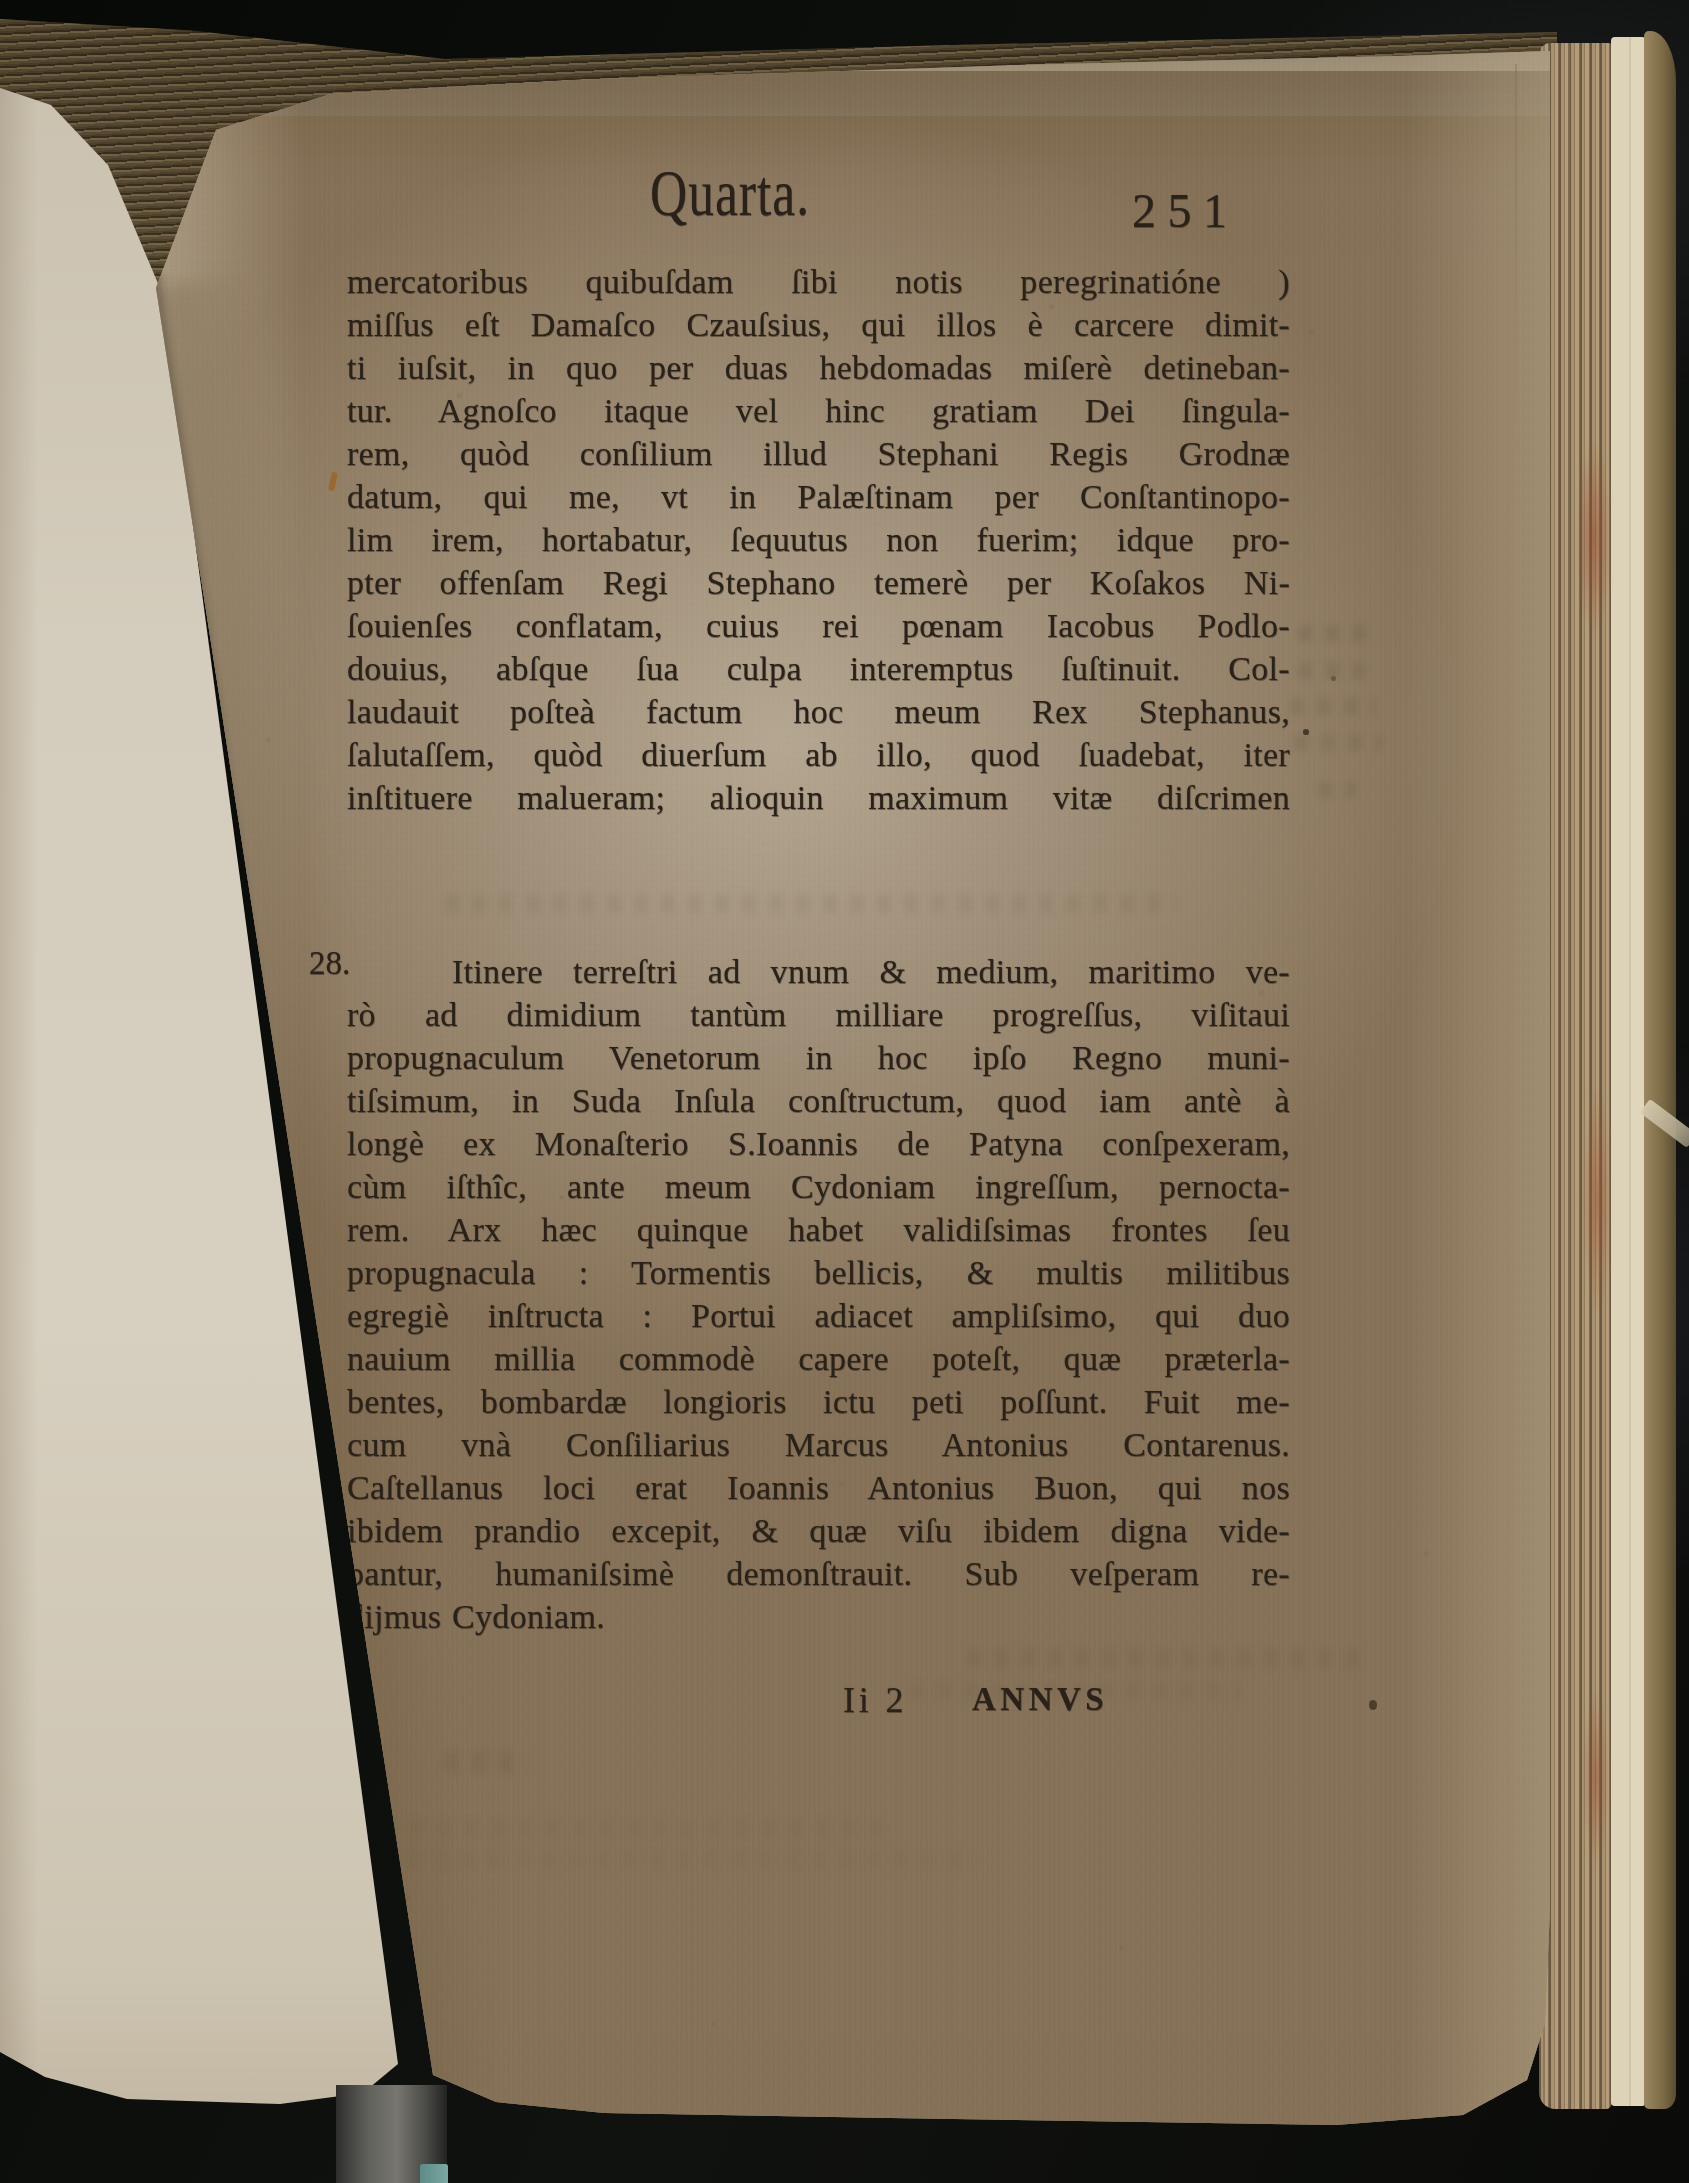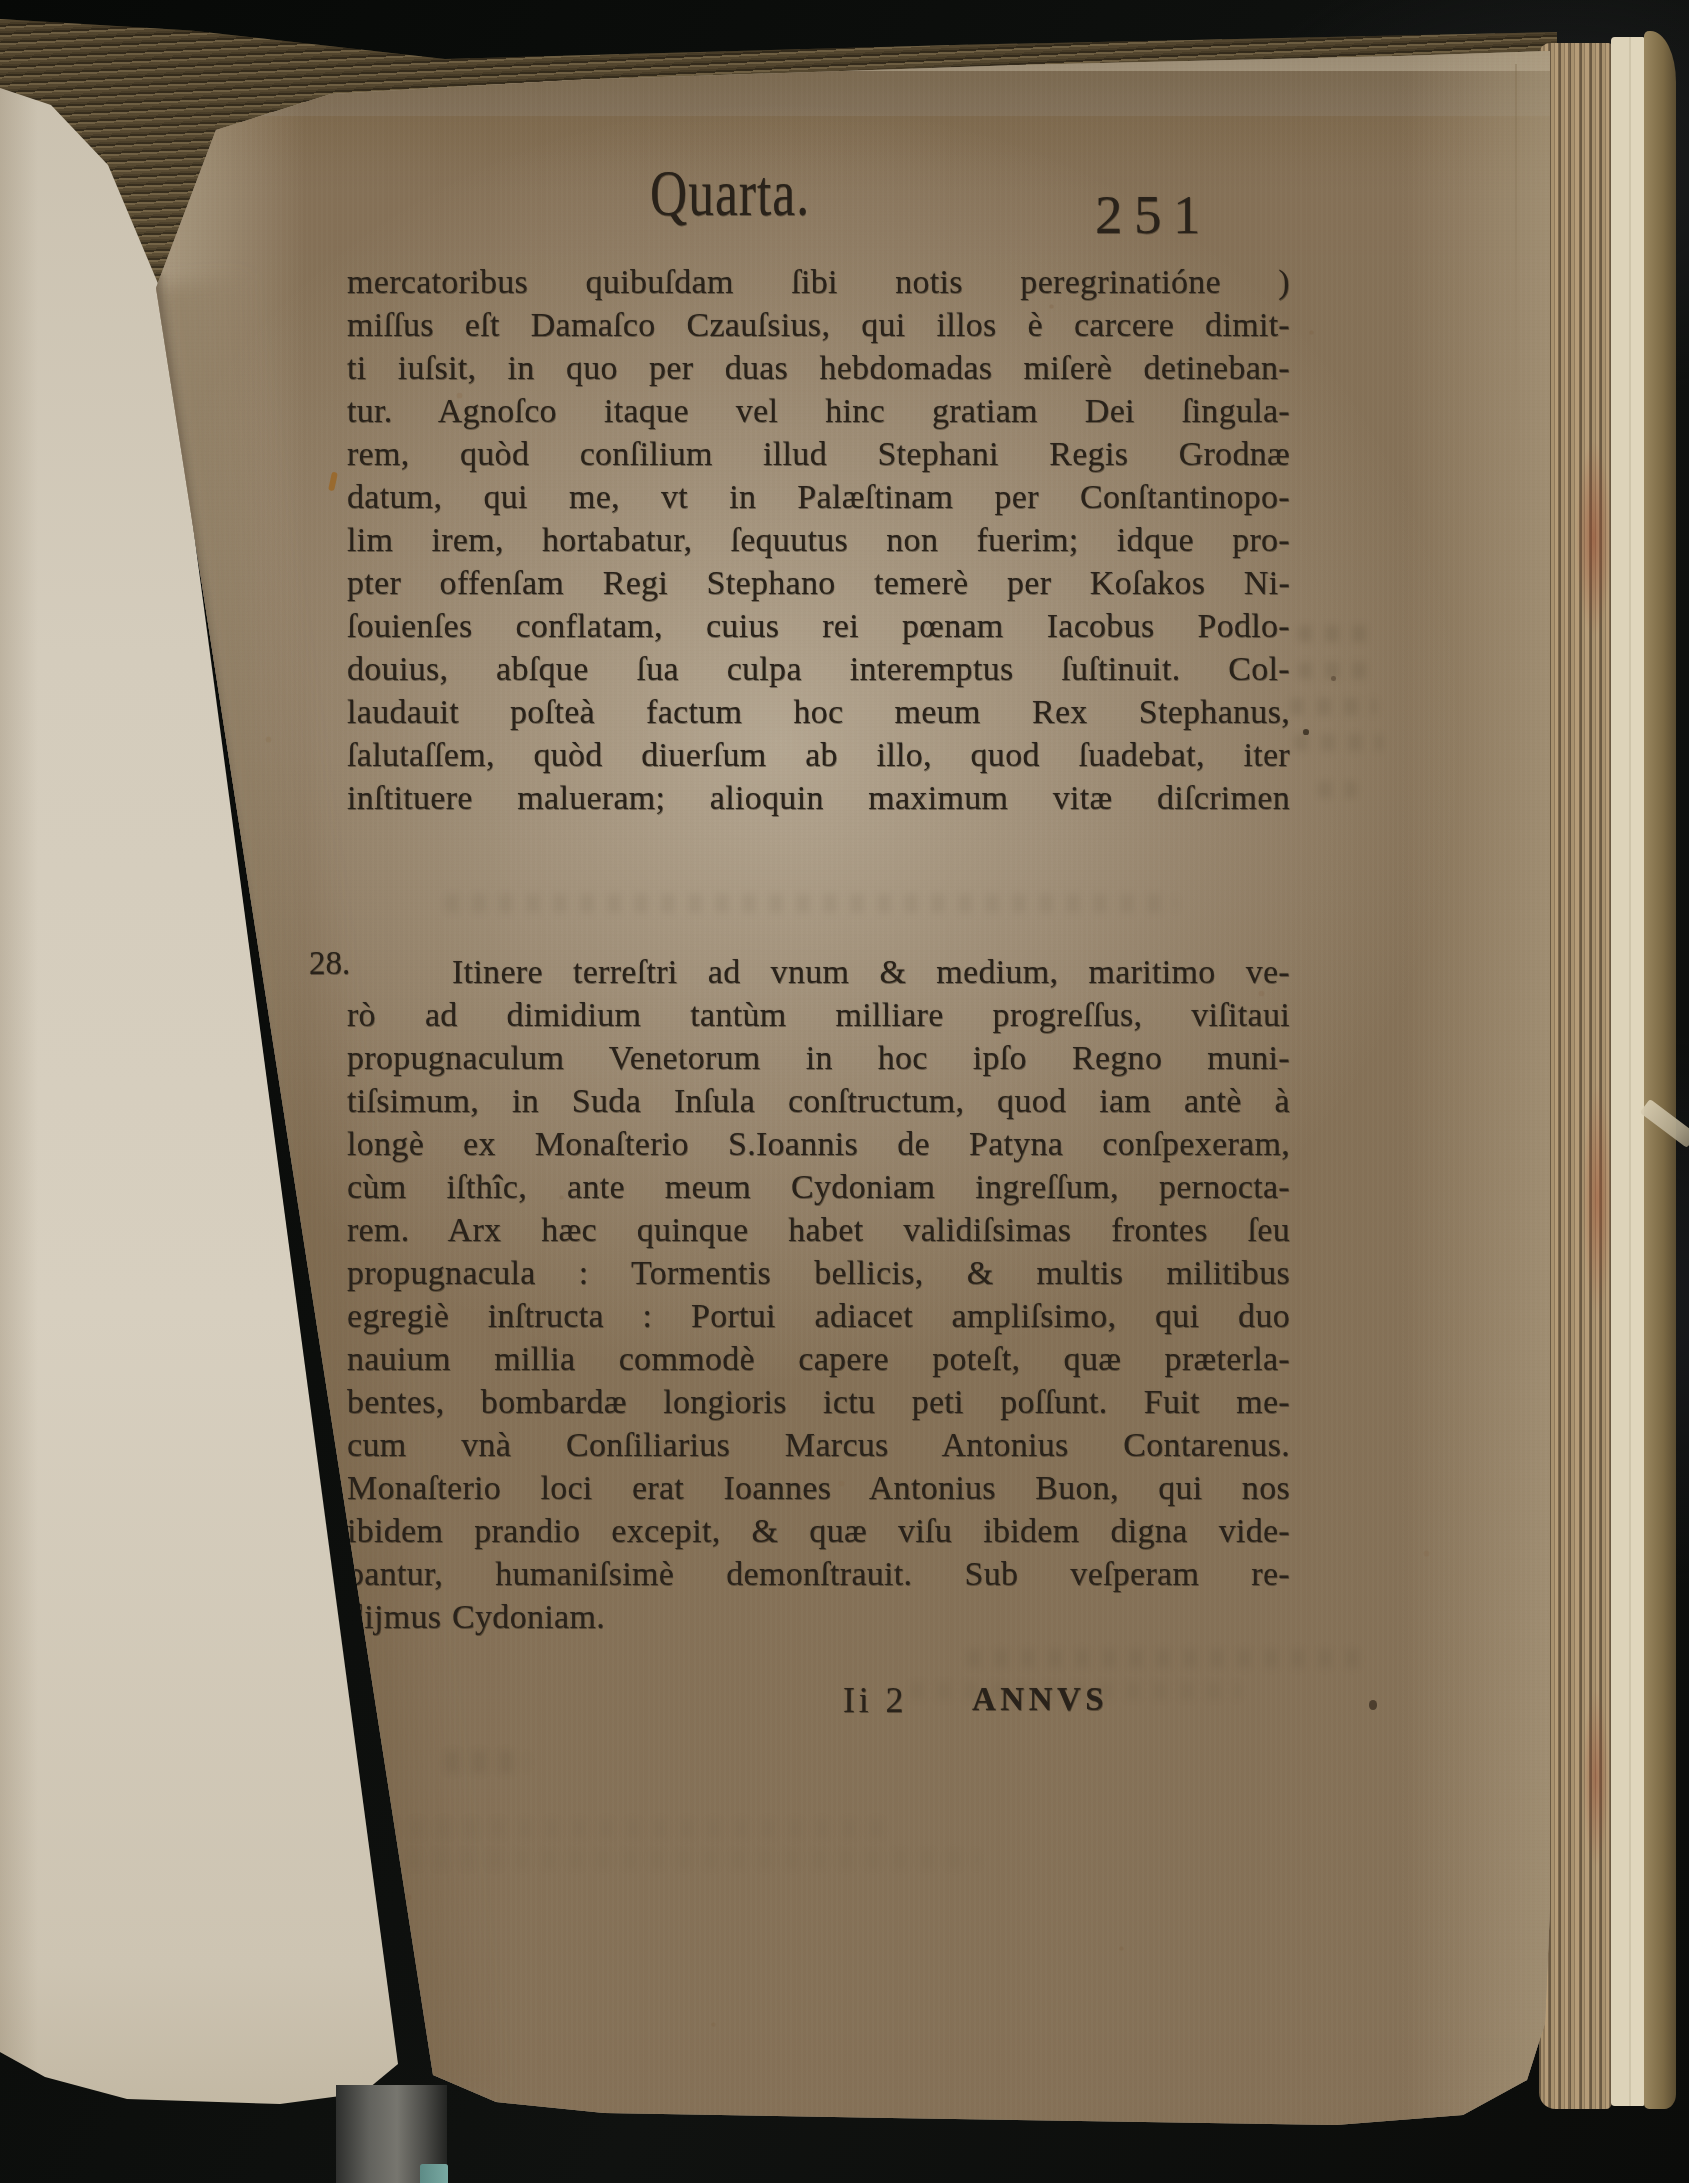--- a/index.html
+++ b/index.html
@@ -111,21 +111,21 @@
     left:1515px;top:64px;width:1.9px;height:407px;opacity:.4;filter:blur(0.6px);
     background:linear-gradient(180deg, rgba(120,100,70,.8), rgba(120,100,70,0));
   }
 
   
   .ink{color:#29221a;text-shadow:0.6px 0.6px 0.6px rgba(32,24,14,.4), 0 0 1.3px rgba(55,42,26,.28);}
   .running-title{
     left:650px;top:155px;font-size:66px;letter-spacing:1.3px;
     transform:scaleX(.78);transform-origin:left top;white-space:nowrap;
   }
-  .page-number{left:1095px;top:183px;font-size:55px;letter-spacing:11.5px;white-space:nowrap;}
+  .page-number{left:1132px;top:183px;font-size:48px;letter-spacing:11.5px;white-space:nowrap;}
   .text-block{left:347px;width:943px;}
   .para1{top:260px;}
   .para2{top:950px;}
   .tline{
     font-size:34px;line-height:43px;letter-spacing:0.3px;word-spacing:1.9px;
     text-align:justify;text-align-last:justify;white-space:normal;height:43px;
   }
   .tline.endline{text-align-last:left;}
   .tline.indent{padding-left:105px;box-sizing:border-box;}
   .margin-number{left:309px;top:945px;font-size:33px;}
@@ -195,21 +195,21 @@
     <div class="tline ink">propugnaculum Venetorum in hoc ipſo Regno muni-</div>
     <div class="tline ink">tiſsimum, in Suda Inſula conſtructum, quod iam antè à</div>
     <div class="tline ink">longè ex Monaſterio S.Ioannis de Patyna conſpexeram,</div>
     <div class="tline ink">cùm iſthîc, ante meum Cydoniam ingreſſum, pernocta-</div>
     <div class="tline ink">rem.  Arx hæc quinque habet validiſsimas frontes ſeu</div>
     <div class="tline ink">propugnacula :  Tormentis bellicis, &amp; multis militibus</div>
     <div class="tline ink">egregiè inſtructa : Portui adiacet ampliſsimo, qui duo</div>
     <div class="tline ink">nauium millia commodè capere poteſt, quæ præterla-</div>
     <div class="tline ink">bentes, bombardæ longioris ictu peti poſſunt.  Fuit me-</div>
     <div class="tline ink">cum vnà Conſiliarius Marcus Antonius Contarenus.</div>
-    <div class="tline ink">Monaſterio loci erat Ioannes Antonius Buon, qui nos</div>
+    <div class="tline ink">Caſtellanus loci erat Ioannis Antonius Buon, qui nos</div>
     <div class="tline ink">ibidem prandio excepit, &amp; quæ viſu ibidem digna vide-</div>
     <div class="tline ink">bantur, humaniſsimè demonſtrauit.   Sub veſperam re-</div>
     <div class="tline ink endline">dijmus Cydoniam.</div>
   </div>
 
   <div class="abs ink signature">Ii 2</div>
   <div class="abs ink catchword">ANNVS</div>
 
   <div class="ghost" style="left:445px;top:894px;width:732px;height:19px;opacity:.2;"></div>
   <div class="ghost" style="left:1298px;top:625px;width:75px;height:16.5px;opacity:.38;"></div>

